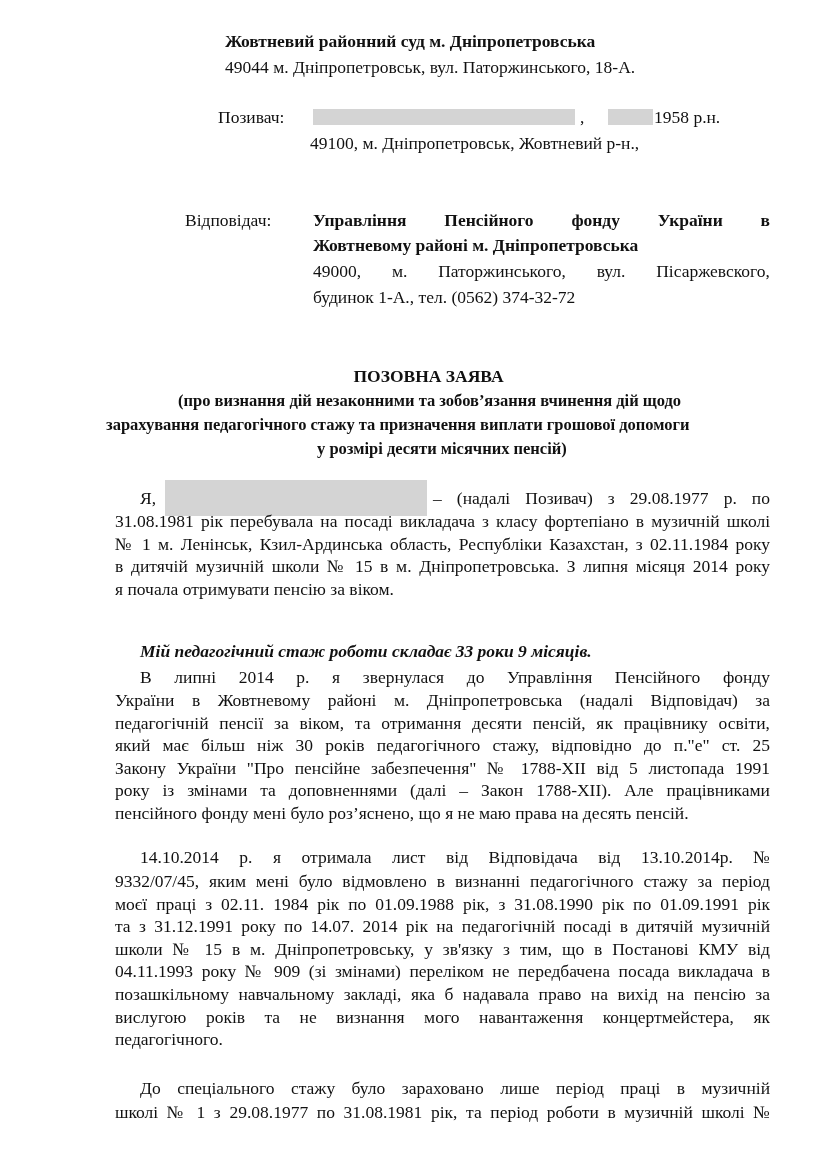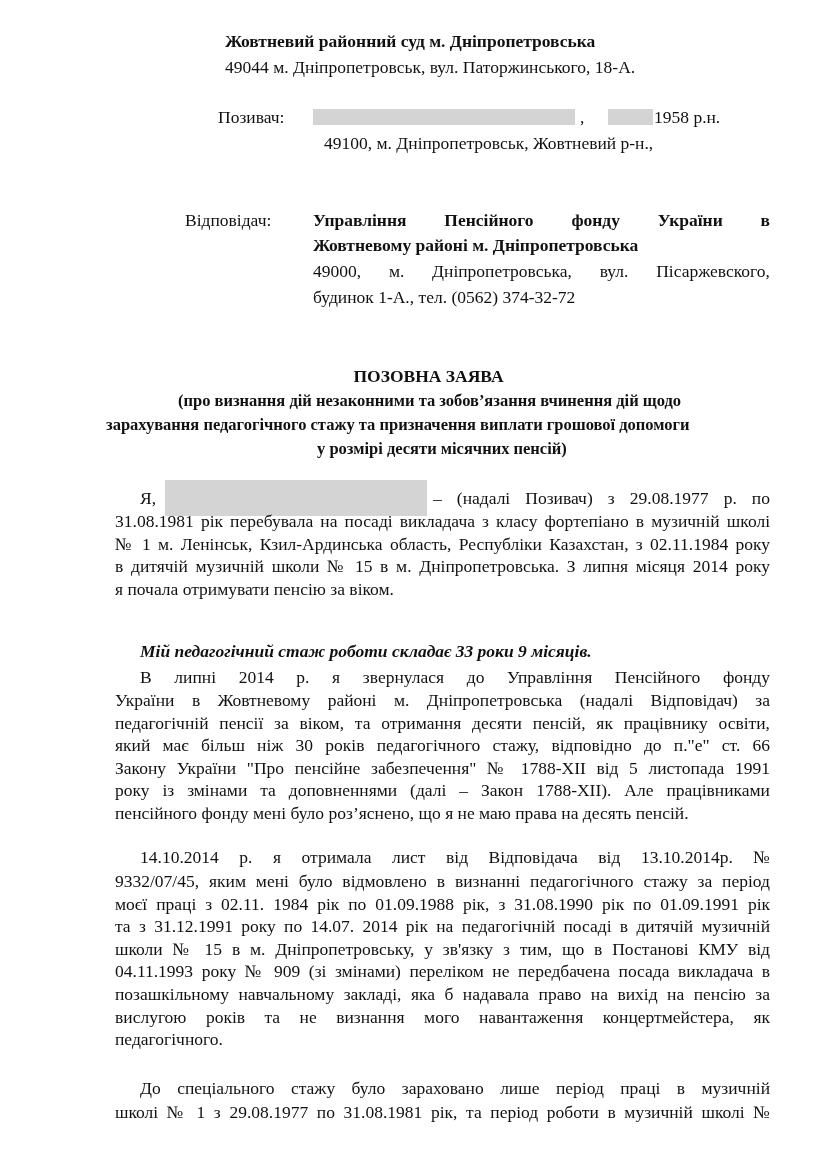--- a/index.html
+++ b/index.html
@@ -18,35 +18,35 @@
 <body>
 
 <div class="abs bold" style="left:225px; top:30px;">Жовтневий районний суд м. Дніпропетровська</div>
 <div class="abs" style="left:225px; top:56px;">49044 м. Дніпропетровськ, вул. Паторжинського, 18-А.</div>
 
 <div class="abs" style="left:218px; top:106px;">Позивач:</div>
 <div class="redact" style="left:313px; top:109px; width:262px; height:16px;"></div>
 <div class="abs" style="left:580px; top:106px;">,</div>
 <div class="redact" style="left:608px; top:109px; width:45px; height:16px;"></div>
 <div class="abs" style="left:654px; top:106px;">1958  р.н.</div>
-<div class="abs" style="left:324px; top:132px;text-align:right;">49100,   м. Дніпропетровськ,  Жовтневий р-н.,</div>
+<div class="abs" style="left:310px; top:132px;text-align:right;">49100,   м. Дніпропетровськ,  Жовтневий р-н.,</div>
 
 <div class="abs" style="left:185px; top:209px;">Відповідач:</div>
 <div class="abs bold" style="left:313px; top:209px; width:457px; display:flex; justify-content:space-between;">
   <span>Управління</span>
   <span>Пенсійного</span>
   <span>фонду</span>
   <span>України</span>
   <span>в</span>
 </div>
 <div class="abs bold" style="left:313px; top:234px;text-align:right;">Жовтневому районі  м. Дніпропетровська</div>
 <div class="abs" style="left:313px; top:260px; width:457px; display:flex; justify-content:space-between;">
   <span>49000,</span>
   <span>м.</span>
-  <span>Дніпропетровська,</span>
+  <span>Паторжинського,</span>
   <span>вул.</span>
   <span>Пісаржевского,</span>
 </div>
 <div class="abs" style="left:313px; top:286px;">будинок 1-А., тел.   (0562) 374-32-72</div>
 
 <div class="center bold" style="top:366px; font-size:17.5px; left:15px;">ПОЗОВНА ЗАЯВА</div>
 <div class="abs bold" style="left:178px; top:390px; font-size:16.5px;">(про визнання дій незаконними та зобов’язання вчинення дій щодо</div>
 <div class="abs bold" style="left:106px; top:414px; font-size:16.5px;">зарахування педагогічного стажу та призначення виплати грошової допомоги</div>
 <div class="abs bold" style="left:317px; top:438px; font-size:16.5px;">у розмірі десяти місячних пенсій)</div>
 
@@ -60,21 +60,21 @@
   <span class="line">в дитячій музичній школи № 15 в м. Дніпропетровська. З  липня місяця 2014 року</span>
   <span class="line last">я почала отримувати пенсію за віком.</span>
 </div>
 
 <div class="abs bold" style="left:140px; top:640px; font-style:italic;">Мій педагогічний стаж роботи складає  33 роки 9 місяців.</div>
 
 <div class="abs" style="left:140px; top:666px; width:630px; display:block; text-align:justify; text-align-last:justify; white-space:normal;">В липні 2014 р. я  звернулася до Управління    Пенсійного    фонду</div>
 <div class="just" style="top:689px;">
   <span class="line">України   в Жовтневому районі м. Дніпропетровська (надалі Відповідач) за</span>
   <span class="line">педагогічній пенсії за віком, та отримання десяти пенсій, як працівнику освіти,</span>
-  <span class="line">який має більш ніж 30 років педагогічного стажу, відповідно до п."е" ст. 66</span>
+  <span class="line">який має більш ніж 30 років педагогічного стажу, відповідно до п."е" ст. 25</span>
   <span class="line">Закону України "Про пенсійне забезпечення" № 1788-ХІІ від 5 листопада 1991</span>
   <span class="line">року із змінами та доповненнями (далі – Закон 1788-ХІІ). Але працівниками</span>
   <span class="line last">пенсійного фонду мені було роз’яснено, що я не маю права на десять пенсій.</span>
 </div>
 
 <div class="abs" style="left:140px; top:846px; width:630px; display:block; text-align:justify; text-align-last:justify; white-space:normal;">14.10.2014 р. я отримала лист від Відповідача від 13.10.2014р. №</div>
 <div class="just" style="top:870px;">
   <span class="line">9332/07/45, яким  мені було відмовлено в визнанні педагогічного стажу за  період</span>
   <span class="line">моєї праці з 02.11. 1984 рік по 01.09.1988 рік, з 31.08.1990 рік по 01.09.1991 рік</span>
   <span class="line">та з 31.12.1991 року  по 14.07. 2014 рік на педагогічній посаді в дитячій музичній</span>

